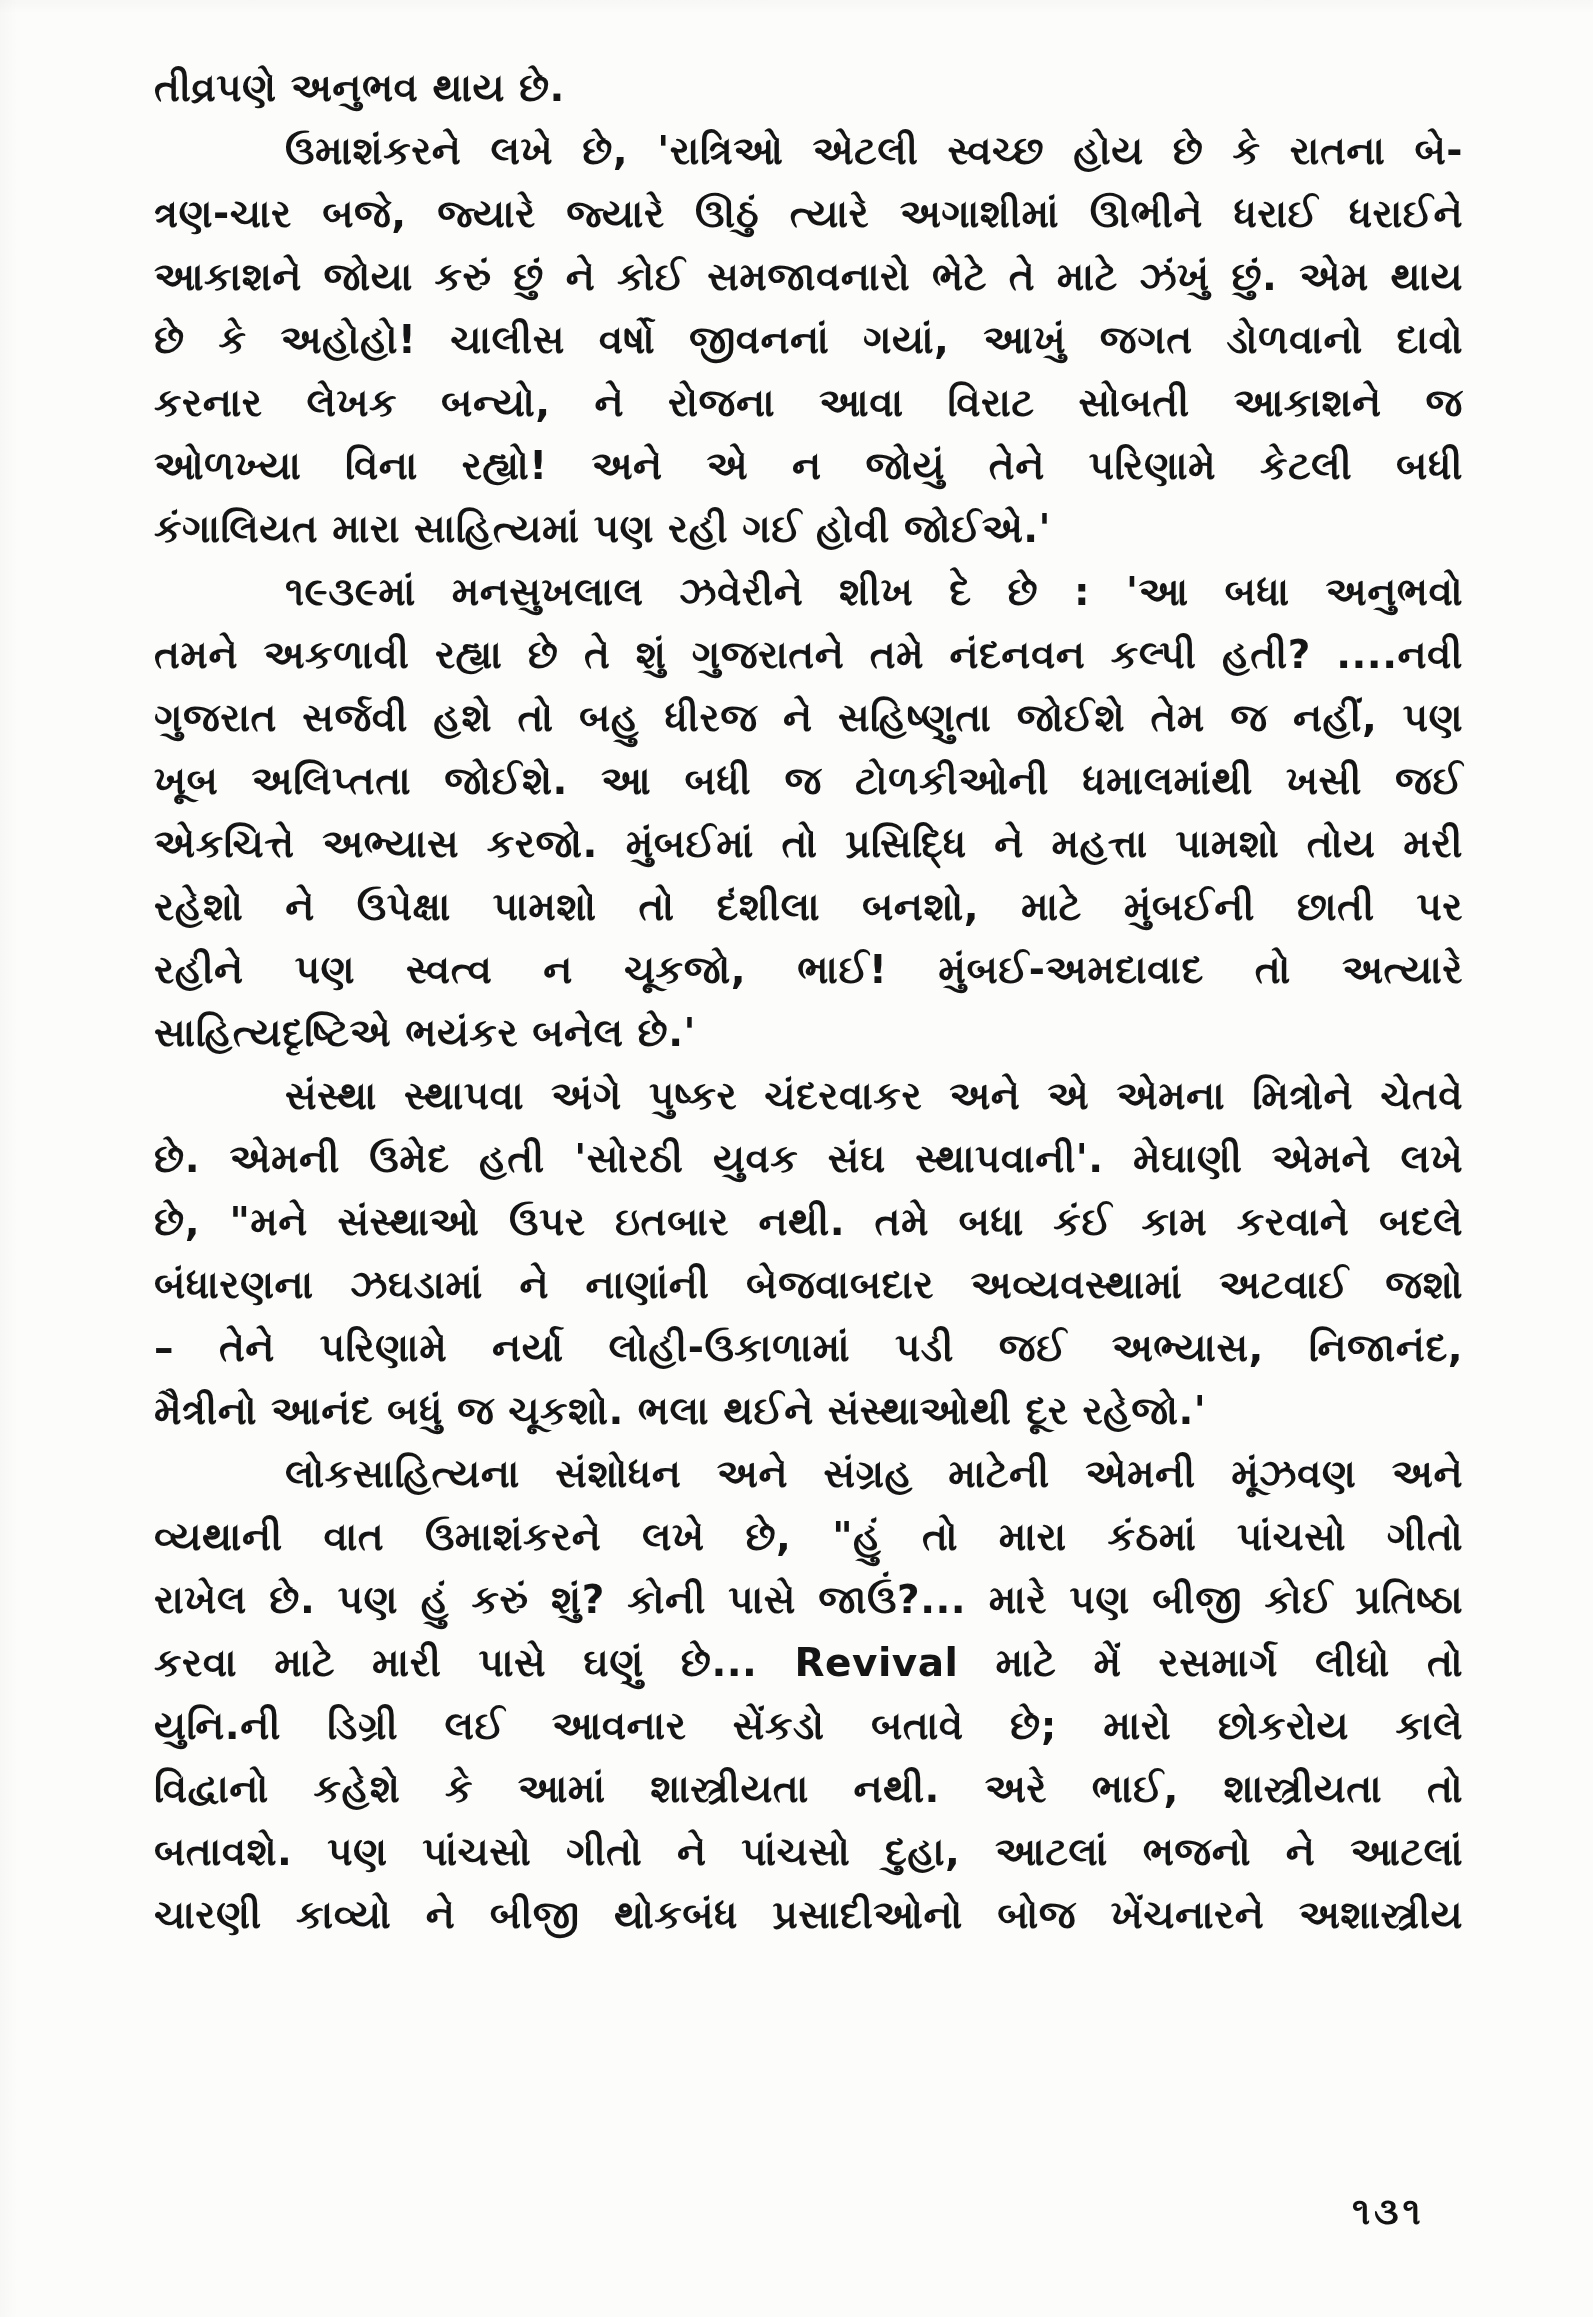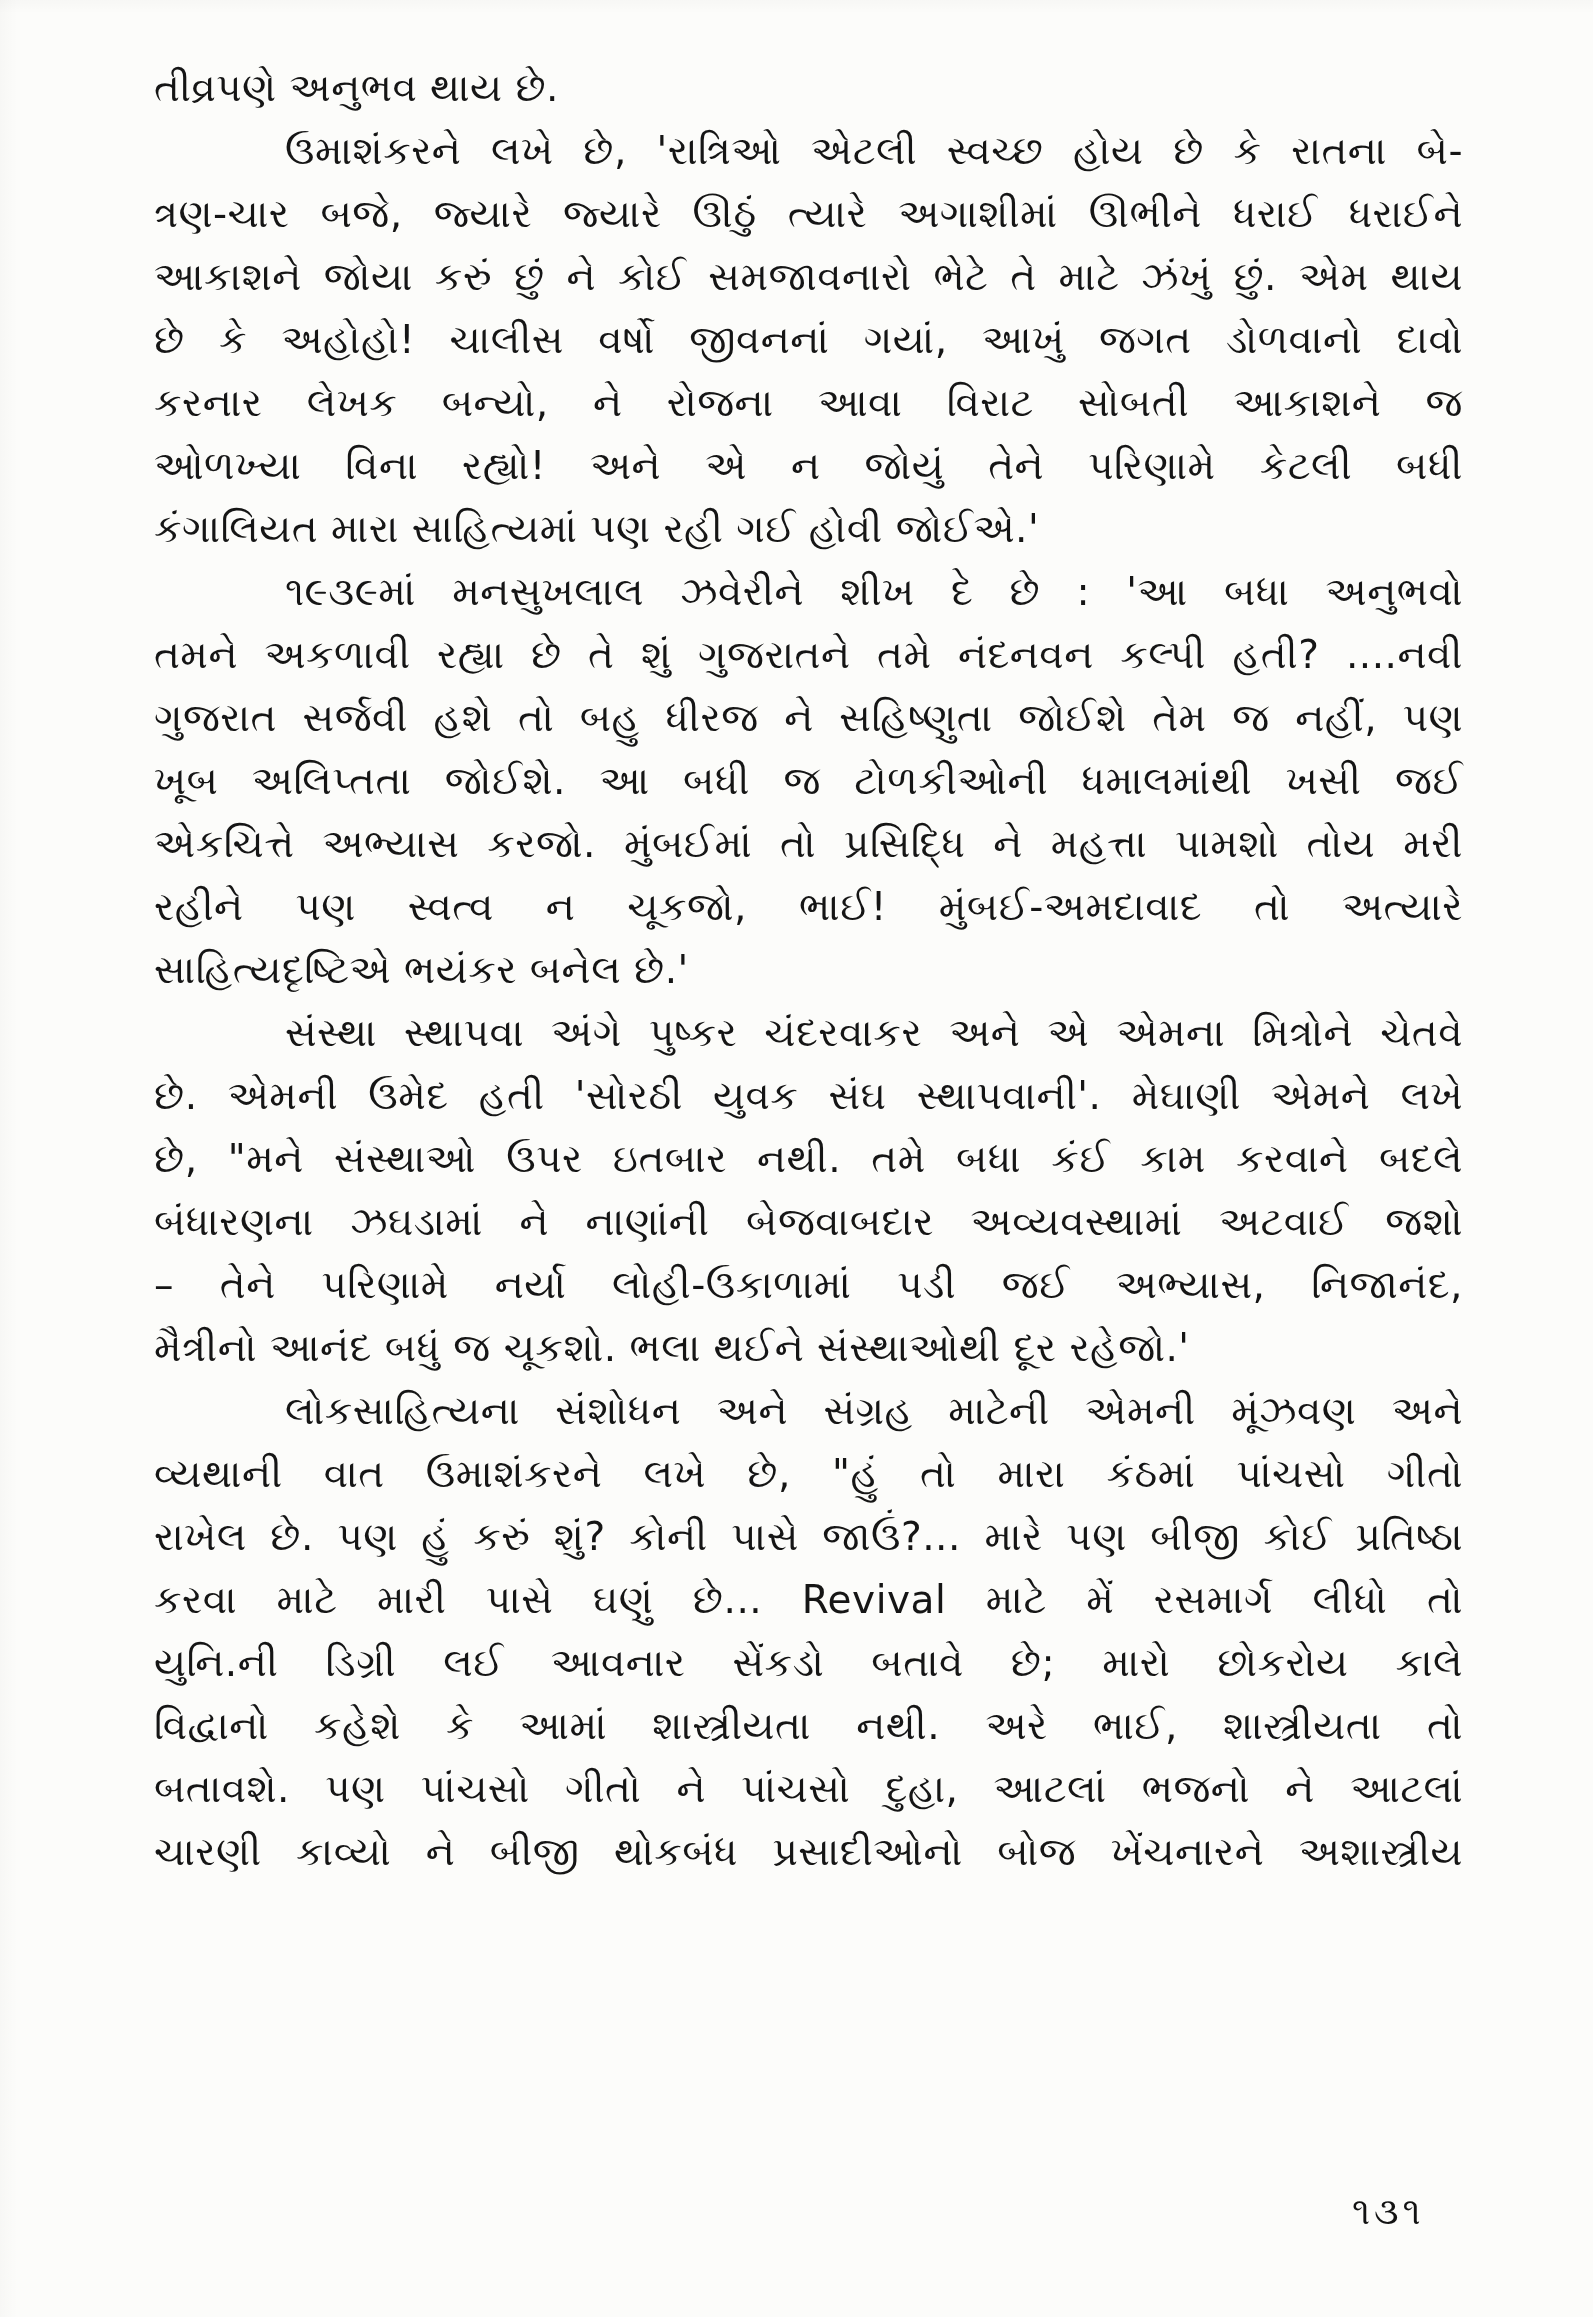--- a/index.html
+++ b/index.html
@@ -16,20 +16,21 @@
     font-family: "DejaVu Sans", sans-serif;
     color: #151515;
   }
   .page {
     position: absolute;
     inset: 0;
     background:
       linear-gradient(180deg, rgba(0,0,0,0.02) 0px, rgba(0,0,0,0) 13.5px),
       linear-gradient(90deg, rgba(0,0,0,0.02) 0px, rgba(0,0,0,0) 17.4px),
       #fcfcfa;
+    font-weight: bold;
   }
   .text-block {
     position: absolute;
     left: 154px;
     top: 56px;
     width: 1309px;
   }
   .line {
     font-size: 39px;
     line-height: 63px;
@@ -65,20 +66,21 @@
       <div class="line just">આકાશને જોયા કરું છું ને કોઈ સમજાવનારો ભેટે તે માટે ઝંખું છું. એમ થાય</div>
       <div class="line just">છે કે અહોહો! ચાલીસ વર્ષો જીવનનાં ગયાં, આખું જગત ડોળવાનો દાવો</div>
       <div class="line just">કરનાર લેખક બન્યો, ને રોજના આવા વિરાટ સોબતી આકાશને જ</div>
       <div class="line just">ઓળખ્યા વિના રહ્યો! અને એ ન જોયું તેને પરિણામે કેટલી બધી</div>
       <div class="line">કંગાલિયત મારા સાહિત્યમાં પણ રહી ગઈ હોવી જોઈએ.'</div>
       <div class="line indent just">૧૯૩૯માં મનસુખલાલ ઝવેરીને શીખ દે છે : 'આ બધા અનુભવો</div>
       <div class="line just">તમને અકળાવી રહ્યા છે તે શું ગુજરાતને તમે નંદનવન કલ્પી હતી? ....નવી</div>
       <div class="line just">ગુજરાત સર્જવી હશે તો બહુ ધીરજ ને સહિષ્ણુતા જોઈશે તેમ જ નહીં, પણ</div>
       <div class="line just">ખૂબ અલિપ્તતા જોઈશે. આ બધી જ ટોળકીઓની ધમાલમાંથી ખસી જઈ</div>
       <div class="line just">એકચિત્તે અભ્યાસ કરજો. મુંબઈમાં તો પ્રસિદ્ધિ ને મહત્તા પામશો તોય મરી</div>
+      <div class="line just">રહેશો ને ઉપેક્ષા પામશો તો દંશીલા બનશો, માટે મુંબઈની છાતી પર</div>
       <div class="line just">રહીને પણ સ્વત્વ ન ચૂકજો, ભાઈ! મુંબઈ-અમદાવાદ તો અત્યારે</div>
       <div class="line">સાહિત્યદૃષ્ટિએ ભયંકર બનેલ છે.'</div>
       <div class="line indent just">સંસ્થા સ્થાપવા અંગે પુષ્કર ચંદરવાકર અને એ એમના મિત્રોને ચેતવે</div>
       <div class="line just">છે. એમની ઉમેદ હતી 'સોરઠી યુવક સંઘ સ્થાપવાની'. મેઘાણી એમને લખે</div>
       <div class="line just">છે, "મને સંસ્થાઓ ઉપર ઇતબાર નથી. તમે બધા કંઈ કામ કરવાને બદલે</div>
       <div class="line just">બંધારણના ઝઘડામાં ને નાણાંની બેજવાબદાર અવ્યવસ્થામાં અટવાઈ જશો</div>
       <div class="line just">– તેને પરિણામે નર્યા લોહી-ઉકાળામાં પડી જઈ અભ્યાસ, નિજાનંદ,</div>
       <div class="line">મૈત્રીનો આનંદ બધું જ ચૂકશો. ભલા થઈને સંસ્થાઓથી દૂર રહેજો.'</div>
       <div class="line indent just">લોકસાહિત્યના સંશોધન અને સંગ્રહ માટેની એમની મૂંઝવણ અને</div>
       <div class="line just">વ્યથાની વાત ઉમાશંકરને લખે છે, "હું તો મારા કંઠમાં પાંચસો ગીતો</div>

